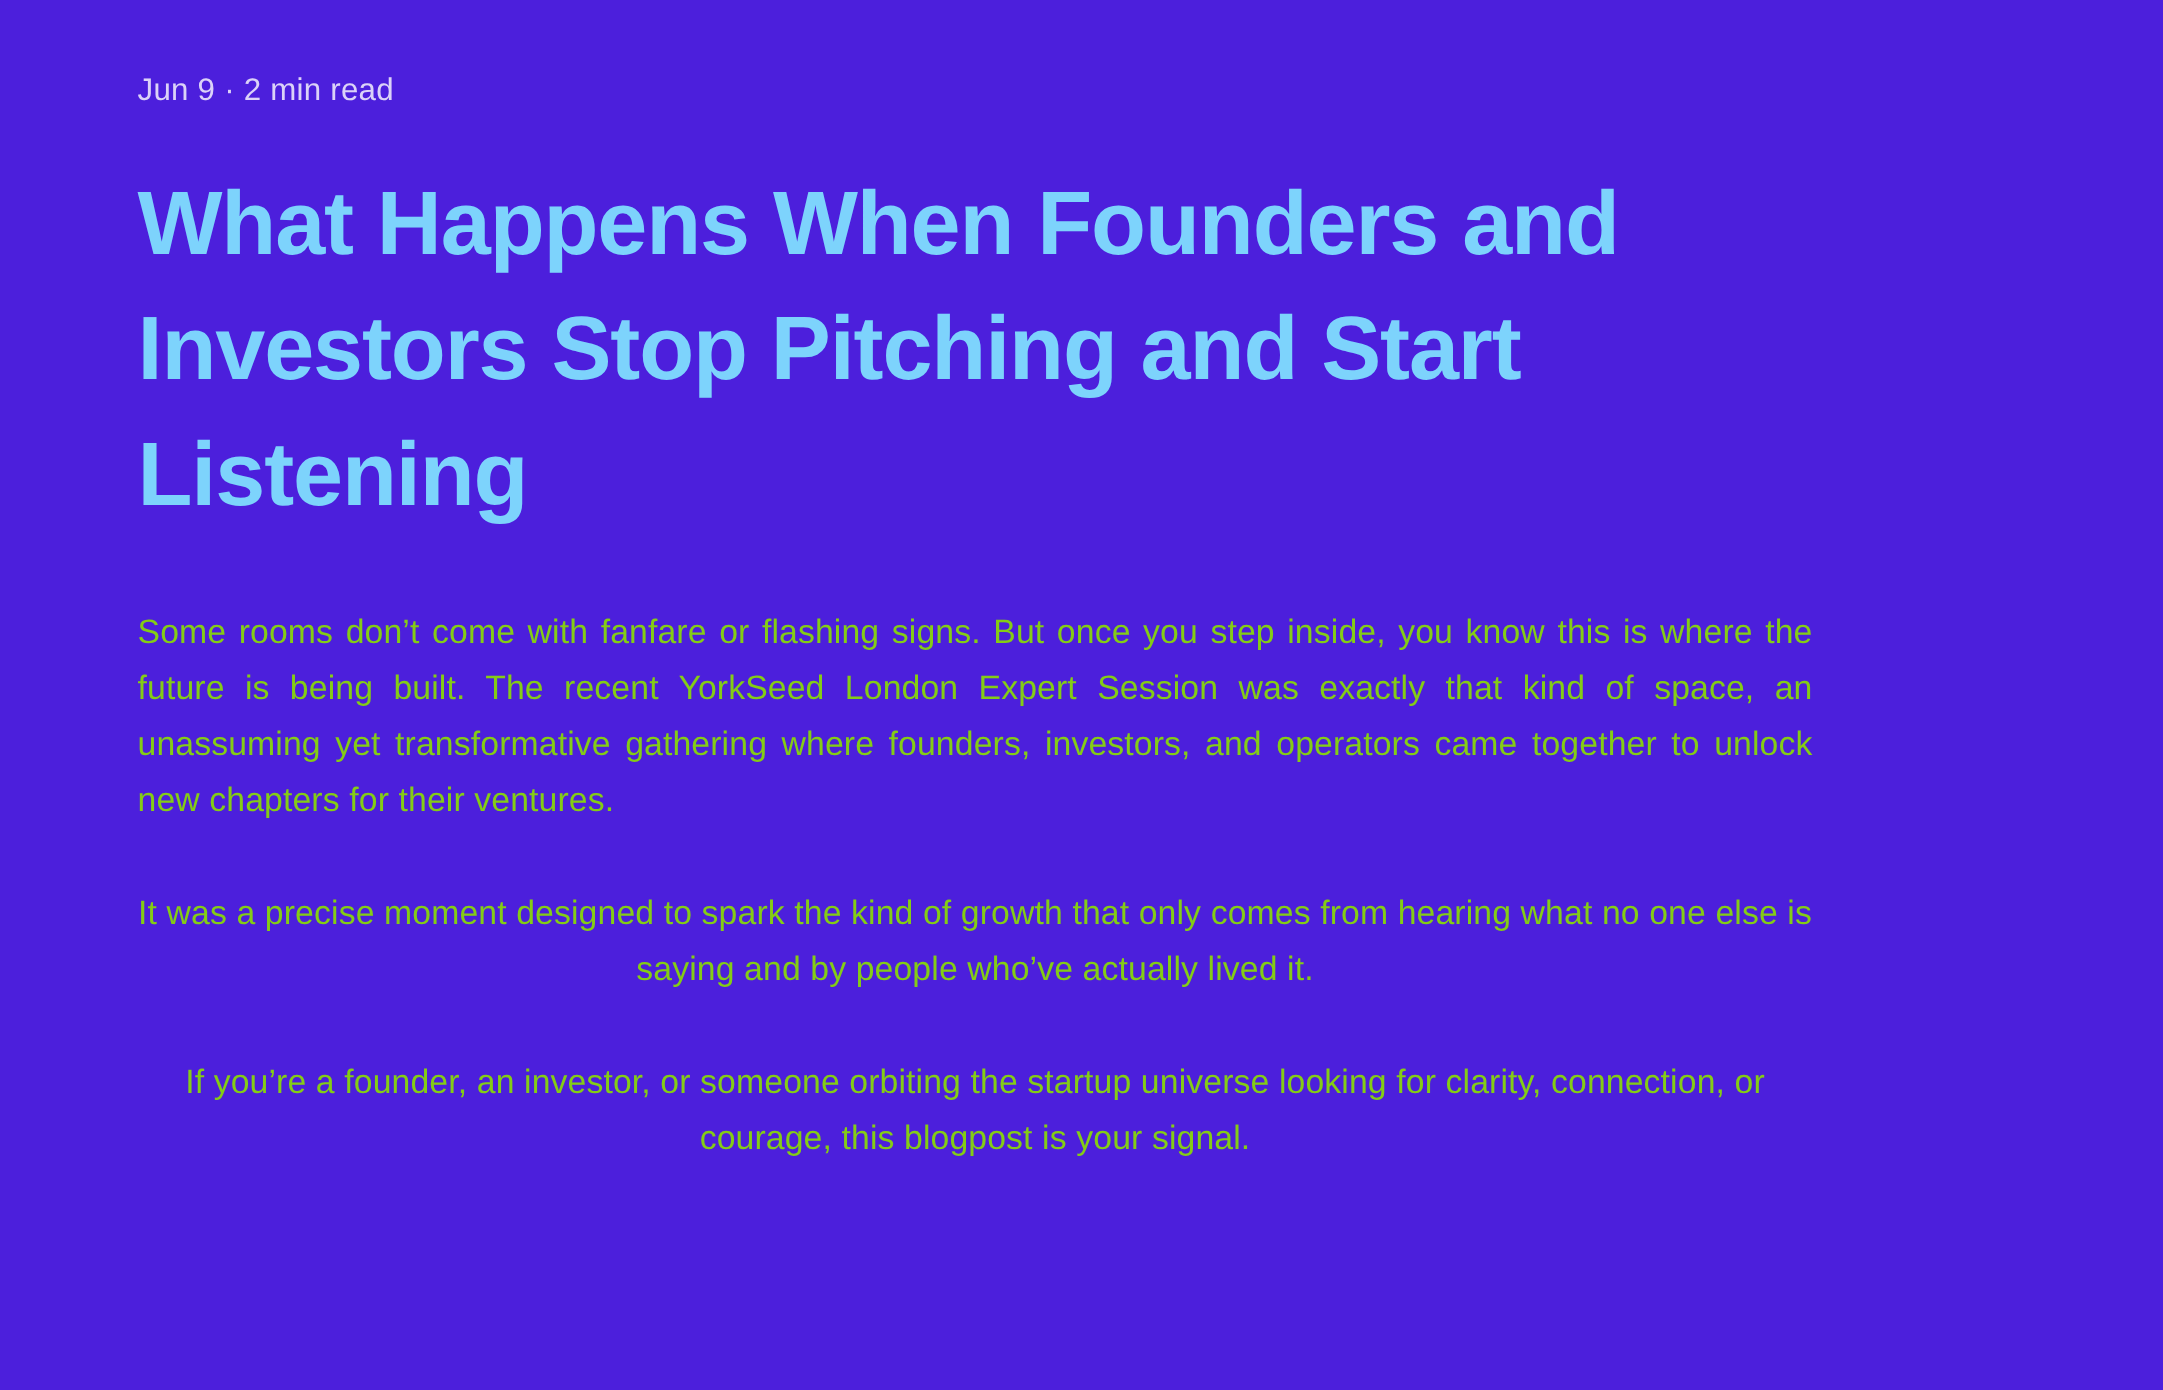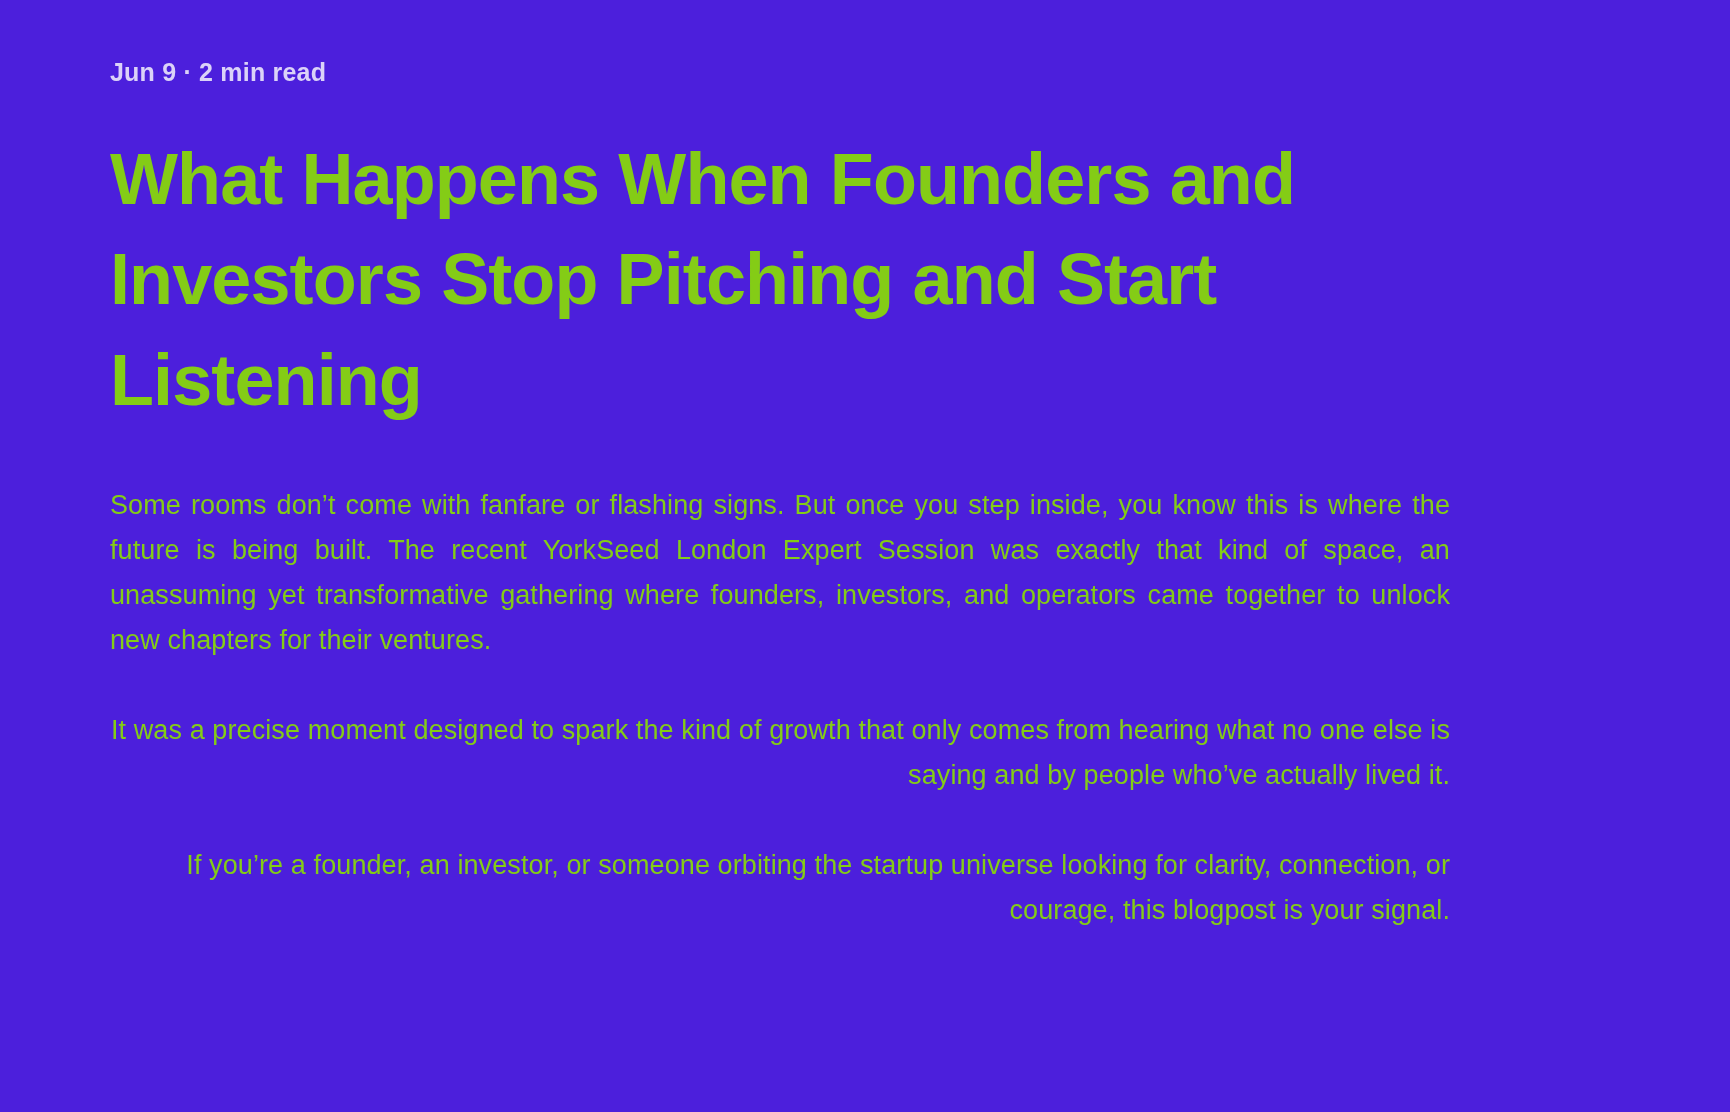--- a/index.html
+++ b/index.html
@@ -19,50 +19,50 @@
     height: 1112px;
     padding: 56px 110px 0 110px;
     background: #4C1FDC;
   }
   .article-inner {
     width: 1340px;
   }
   .meta {
     font-size: 25px;
     line-height: 1.3;
-    font-weight: 700;
+    font-weight: 400;
     color: rgba(255,255,255,0.80);
     letter-spacing: 0.2px;
     margin: 0 0 40px 0;
     white-space: nowrap;
   }
   .title {
     font-size: 72px;
     line-height: 1.40;
     font-weight: 700;
-    color: #84cc16;
+    color: #7dd3fc;
     letter-spacing: -0.9px;
     margin: 0 0 52px 0;
     width: 1330px;
   }
   .body-copy {
     font-size: 27px;
     line-height: 45px;
     font-weight: 400;
     color: #84cc16;
     letter-spacing: 0.1px;
     text-align: justify;
     margin: 0 0 45px 0;
     width: 1340px;
   }
   .body-copy:last-child {
     margin-bottom: 0;
   }
   .body-copy.no-justify {
-    text-align: right;
+    text-align: center;
   }
 </style>
 </head>
 <body>
 
 <article class="article">
   <div class="article-inner">
 
     <div class="meta">Jun 9 · 2 min read</div>
 

